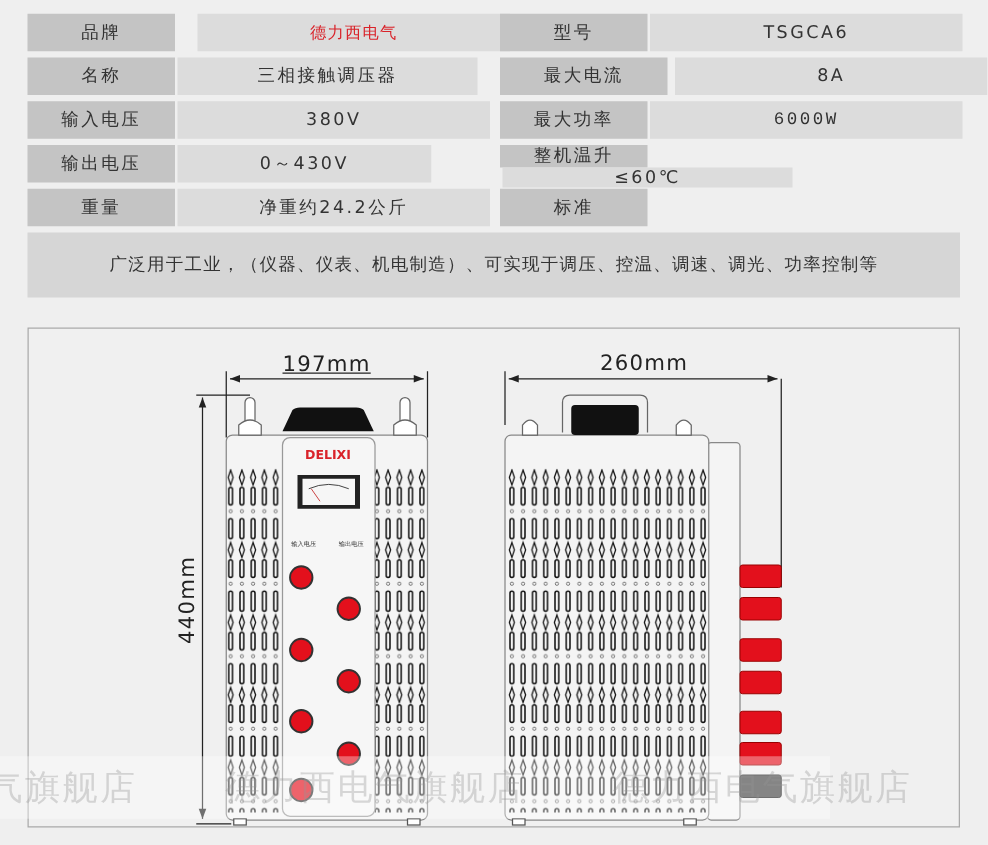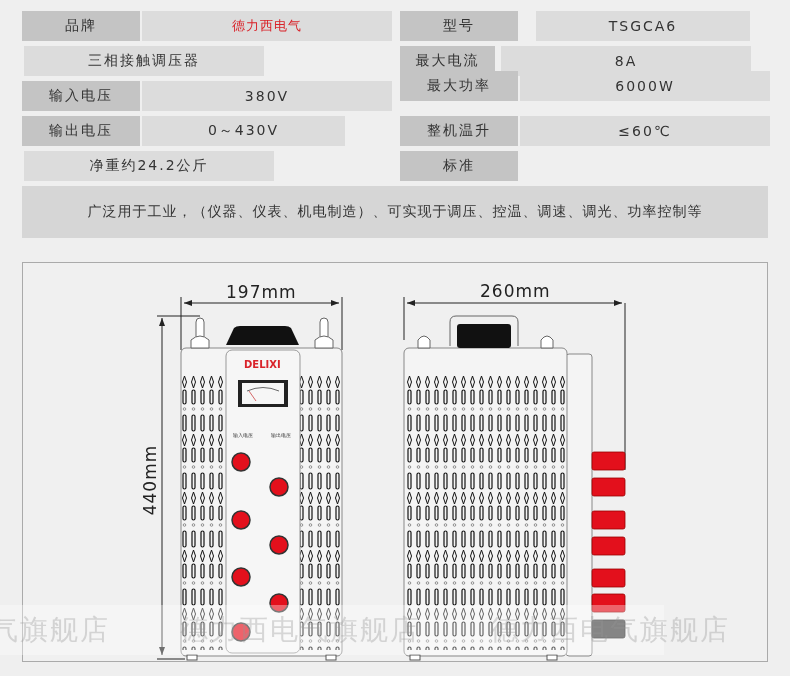--- a/index.html
+++ b/index.html
@@ -11,67 +11,69 @@
   .desc { position: absolute; left: 22px; top: 186px; width: 746px; height: 52px; background: #d6d6d6; display: flex; align-items: center; justify-content: center; font-size: 14px; color: #333; letter-spacing: 1px; }
   .frame { position: absolute; left: 22px; top: 262px; width: 746px; height: 400px; border: 1px solid #aaa; background: #f0f0f0; }
   .dim { position: absolute; font-size: 17px; color: #222; letter-spacing: 1px; }
   .watermark { position: absolute; left: 0; top: 605px; width: 664px; height: 50px; background: rgba(255,255,255,0.35); display: flex; align-items: center; font-size: 28px; color: rgba(150,150,150,0.35); white-space: nowrap; letter-spacing: 2px; }
   .watermark span { margin-right: 70px; }
 </style>
 </head>
 <body>
 
 <div>
-  <div class="spec" style="left:22px;top:11px;">
+  <div class="spec" style="left:22px;top:11px;gap:16px;">
     <div class="k" style="width:118px">品牌</div>
     <div class="v brand" style="width:250px;margin-left:2px">德力西电气</div>
   </div>
   <div class="spec" style="left:22px;top:46px;">
+    <div class="k" style="width:118px">名称</div>
     <div class="v" style="width:240px;margin-left:2px">三相接触调压器</div>
   </div>
   <div class="spec" style="left:22px;top:81px;">
     <div class="k" style="width:118px">输入电压</div>
     <div class="v" style="width:250px;margin-left:2px">380V</div>
   </div>
   <div class="spec" style="left:22px;top:116px;">
     <div class="k" style="width:118px">输出电压</div>
     <div class="v" style="width:203px;margin-left:2px">0～430V</div>
   </div>
   <div class="spec" style="left:22px;top:151px;">
+    <div class="k" style="width:118px">重量</div>
     <div class="v" style="width:250px;margin-left:2px">净重约24.2公斤</div>
   </div>
 </div>
 
 <div>
   <div class="spec" style="left:400px;top:11px;">
     <div class="k" style="width:118px">型号</div>
-    <div class="v" style="width:214px;margin-left:18px">TSGCA6</div>
+    <div class="v" style="width:250px;margin-left:2px">TSGCA6</div>
   </div>
   <div class="spec" style="left:400px;top:46px;">
-    <div class="k" style="width:95px">最大电流</div>
+    <div class="k" style="width:134px">最大电流</div>
     <div class="v" style="width:250px;margin-left:6px">8A</div>
   </div>
-  <div class="spec" style="left:400px;top:71px;">
+  <div class="spec" style="left:400px;top:81px;font-family:Liberation Mono, monospace;">
     <div class="k" style="width:118px">最大功率</div>
     <div class="v" style="width:250px;margin-left:2px">6000W</div>
   </div>
-  <div class="spec" style="left:400px;top:116px;">
+  <div class="spec" style="left:400px;top:116px;flex-direction:column;">
     <div class="k" style="width:118px">整机温升</div>
-    <div class="v" style="width:250px;margin-left:2px">≤60℃</div>
+    <div class="v" style="width:232px;margin-left:2px">≤60℃</div>
   </div>
   <div class="spec" style="left:400px;top:151px;">
     <div class="k" style="width:118px">标准</div>
   </div>
 </div>
 
 <div class="desc">广泛用于工业，（仪器、仪表、机电制造）、可实现于调压、控温、调速、调光、功率控制等</div>
 
 <div class="frame"></div>
 
-<div class="dim" style="left:226px;top:282px;">197mm</div>
+<div class="dim" style="left:226px;top:282px;text-decoration:underline;">197mm</div>
 <div class="dim" style="left:480px;top:281px;">260mm</div>
 <div class="dim" style="left:110px;top:470px;transform:rotate(-90deg);transform-origin:center;width:80px;text-align:center;">440mm</div>
 
 <svg style="position:absolute;left:0;top:0" width="790" height="676">
   <defs>
     <pattern id="vent" x="0" y="0" width="9" height="58" patternUnits="userSpaceOnUse">
       <circle cx="4.5" cy="3" r="1.3" fill="none" stroke="#555" stroke-width="0.6"></circle>
       <rect x="3" y="9" width="3" height="16" rx="1.5" fill="none" stroke="#111" stroke-width="1.2"></rect>
       <path d="M4.5 28 L6.5 34 L4.5 40 L2.5 34 Z" fill="none" stroke="#111" stroke-width="1"></path>
       <rect x="3" y="42" width="3" height="14" rx="1.5" fill="none" stroke="#111" stroke-width="1.2"></rect>

